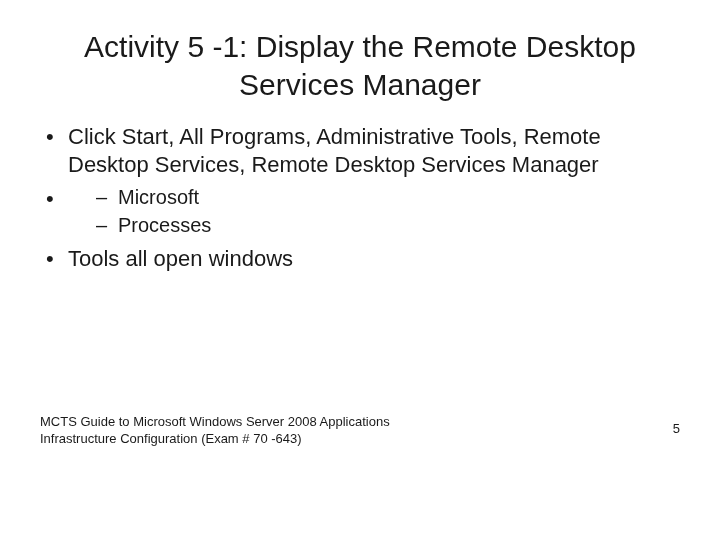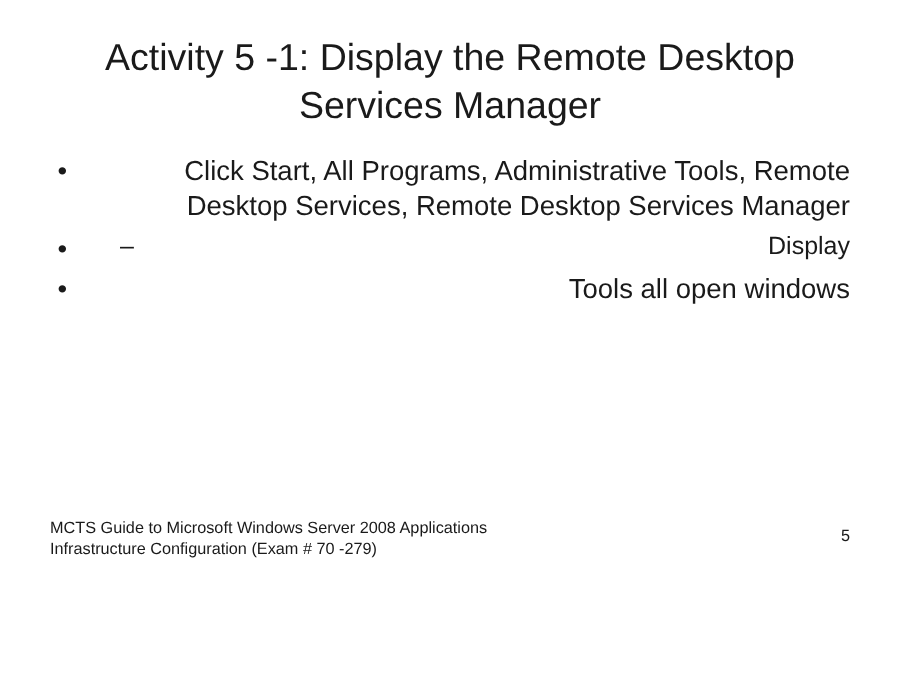--- a/index.html
+++ b/index.html
@@ -22,21 +22,20 @@
     text-align: center;
     font-size: 30px;
     line-height: 1.25;
     padding: 28px 60px 10px 60px;
     font-weight: 400;
   }
   .body {
     padding: 10px 40px 0 40px;
     font-size: 22px;
     line-height: 1.28;
-    text-align: right;
   }
   ul.level1 {
     list-style: none;
     margin: 0;
     padding: 0;
   }
   ul.level1 > li {
     position: relative;
     padding-left: 28px;
     margin: 0 0 4px 0;
@@ -88,26 +87,29 @@
   <div class="title">Activity 5 -1: Display the Remote Desktop Services Manager</div>
 
   <div class="body">
     <ul class="level1">
       <li>
         <span>Click Start, All Programs, Administrative Tools, Remote Desktop Services, Remote Desktop Services Manager</span>
       </li>
       <li>
         <ul class="level2">
           <li>
-            <span>Display</span>
+            <span>Microsoft</span>
+          </li>
+          <li>
+            <span>Processes</span>
           </li>
         </ul>
       </li>
       <li>
         <span>Tools all open windows</span>
       </li>
     </ul>
   </div>
 
-  <div class="footer-left">MCTS Guide to Microsoft Windows Server 2008 Applications Infrastructure Configuration (Exam # 70 -279)</div>
+  <div class="footer-left">MCTS Guide to Microsoft Windows Server 2008 Applications Infrastructure Configuration (Exam # 70 -643)</div>
   <div class="footer-right">5</div>
 
 </div>
 
 </body></html>

